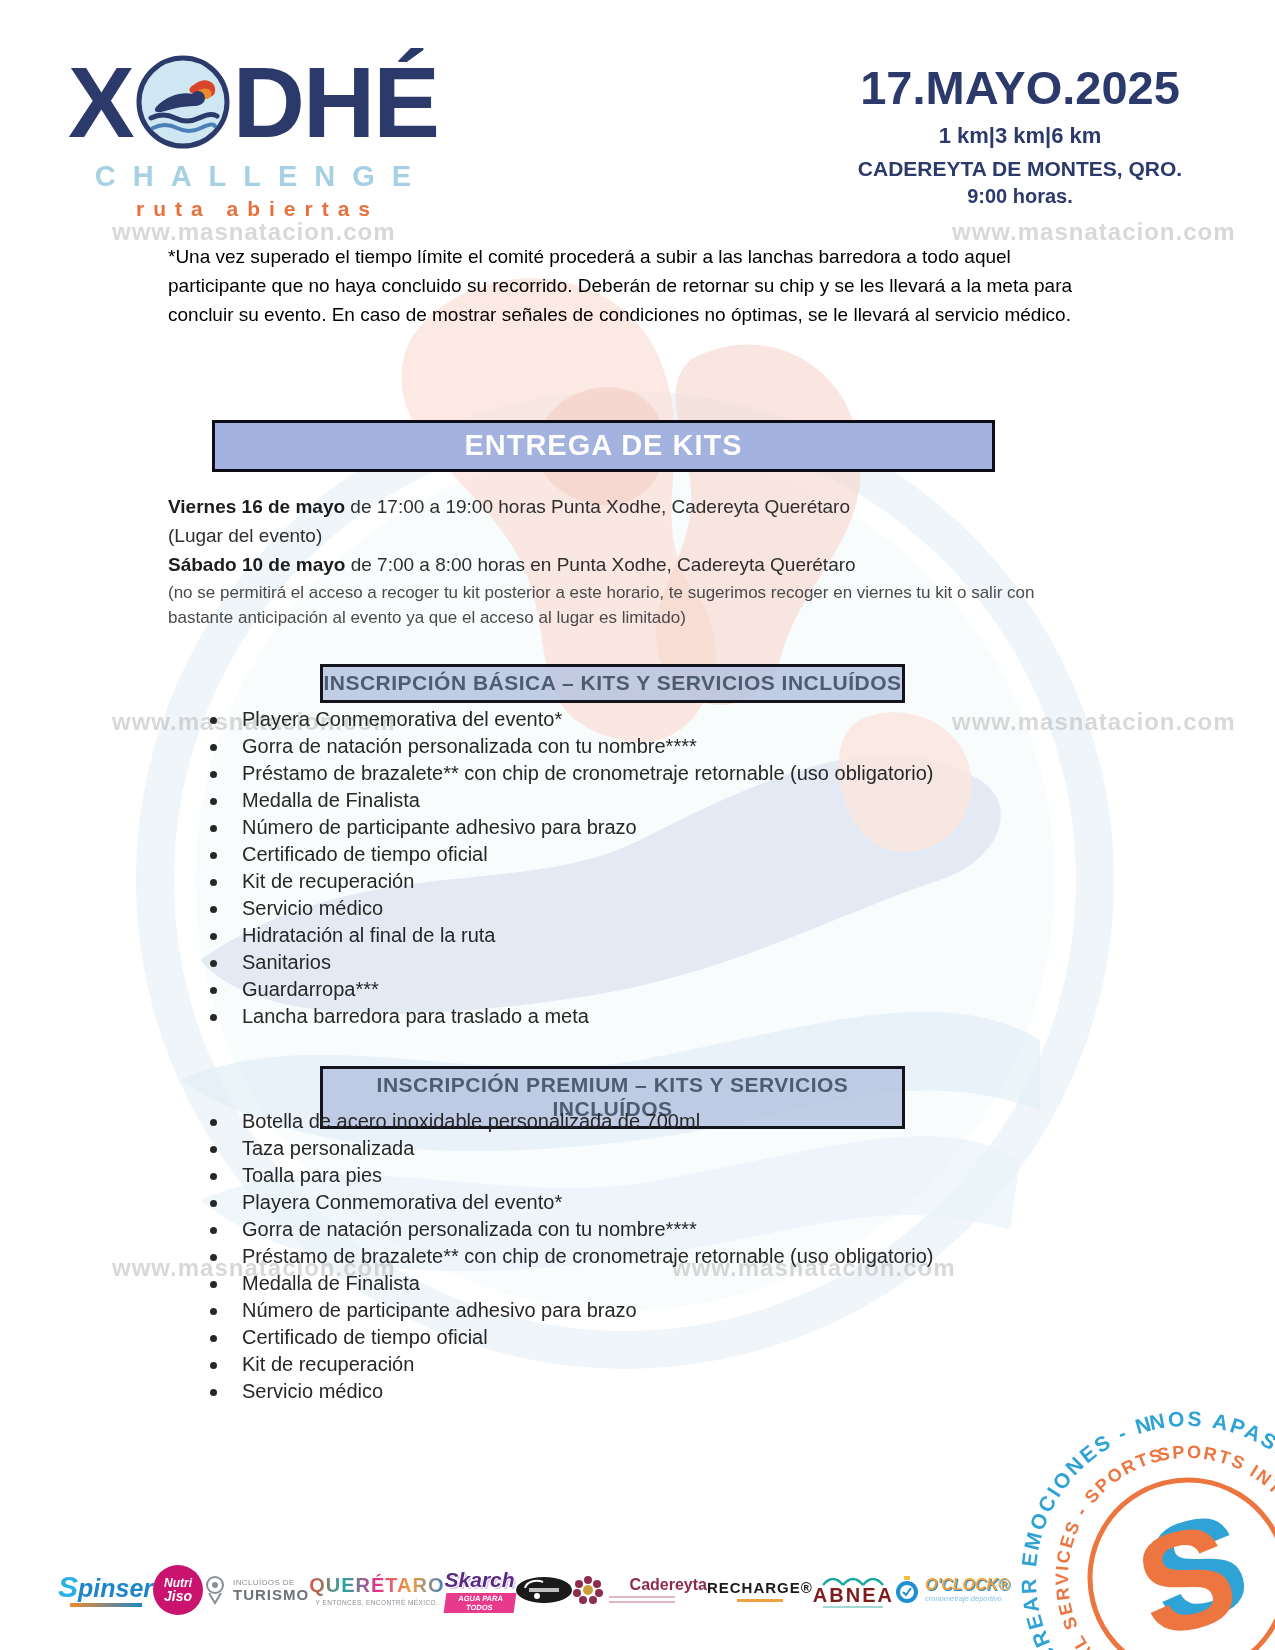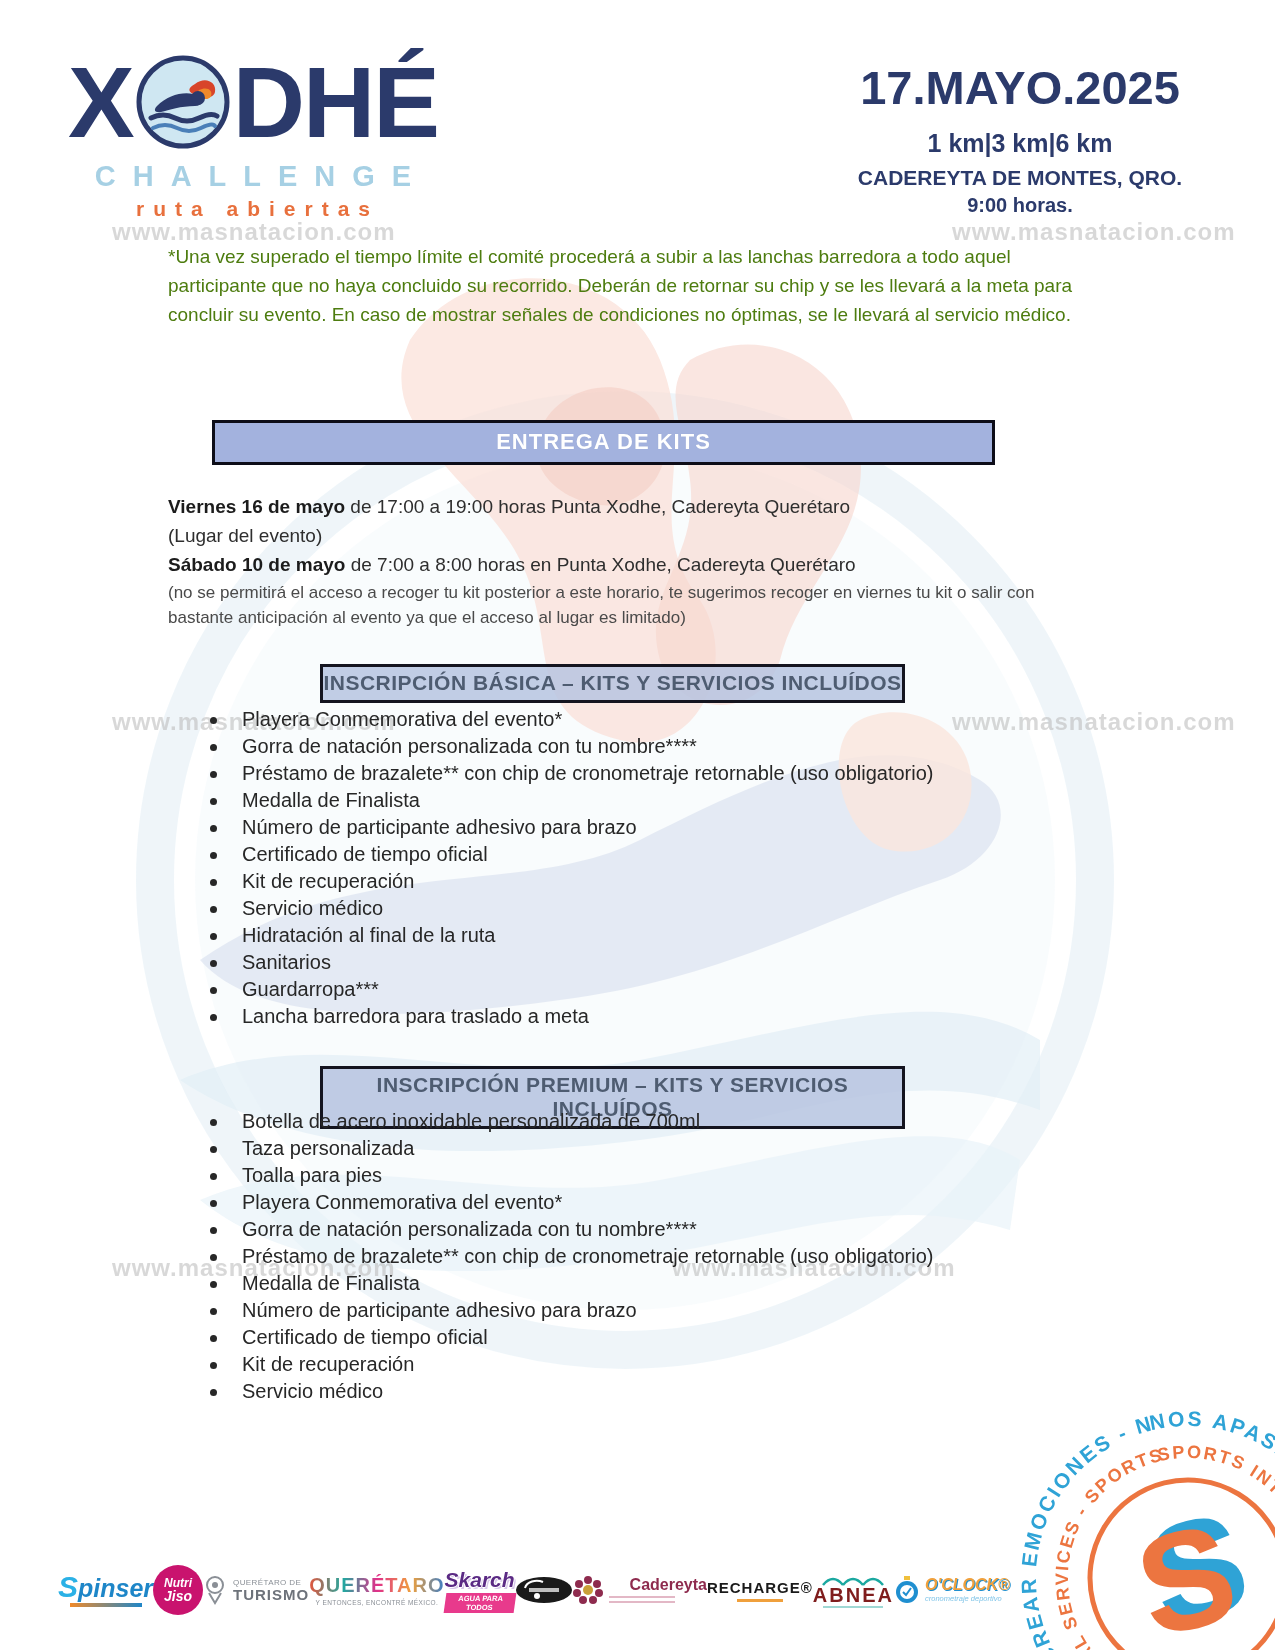--- a/index.html
+++ b/index.html
@@ -15,29 +15,29 @@
     color:#b9b9b9;opacity:.55;font-weight:700;pointer-events:none;
   }
   
   #logo-block{position:absolute;left:48px;top:52px;z-index:1;width:410px;text-align:center;}
   #logo-word{display:flex;align-items:center;justify-content:center;gap:2px;}
   .logo-letter{font-size:100px;line-height:100px;font-weight:800;color:#2b3a6b;letter-spacing:-2px;}
   #logo-challenge{margin-top:8px;font-size:29px;font-weight:800;color:#a6d0e4;letter-spacing:17px;text-indent:17px;}
   #logo-subtitle{margin-top:4px;font-size:21px;font-weight:600;color:#e8703d;letter-spacing:9px;text-indent:9px;}
   #event-block{position:absolute;left:810px;top:60px;width:420px;z-index:1;text-align:center;color:#2b3a6b;}
   #event-date{font-size:47px;font-weight:800;letter-spacing:0px;}
-  #event-distances{font-size:25px;font-weight:800;margin-top:14px;}
+  #event-distances{font-size:22px;font-weight:800;margin-top:8px;}
   #event-location{font-size:21px;font-weight:800;margin-top:8px;}
   #event-time{font-size:20px;font-weight:800;margin-top:4px;}
   
   #intro-note{position:absolute;left:168px;top:242px;width:908px;z-index:1;
-    font-size:19px;line-height:29px;color:#4d7c0f;}
+    font-size:19px;line-height:29px;color:#000000;}
   #kits-banner{position:absolute;left:212px;top:420px;width:777px;z-index:1;
     background:#a3b2de;border:3px solid #0d0d18;text-align:center;
-    font-size:22px;font-weight:800;letter-spacing:1px;color:#ffffff;
+    font-size:29px;font-weight:800;letter-spacing:1px;color:#ffffff;
     padding:6px 0 7px 0;text-shadow:0 0 1px #8fa0cf;}
   #schedule{position:absolute;left:168px;top:492px;width:908px;z-index:1;font-size:19px;line-height:29px;color:#2e2e2e;}
   .sched-bold{font-weight:800;color:#1c1c1c;}
   #schedule-note{font-size:17px;line-height:25px;color:#4a4a4a;margin-top:1px;}
   .section-header{position:absolute;left:320px;width:579px;z-index:1;
     background:rgba(183,196,224,.85);border:3px solid #14141f;text-align:center;
     font-size:21px;font-weight:800;letter-spacing:.5px;color:#4e5c71;padding:4px 0 5px 0;}
   #basic-header{top:664px;}
   #premium-header{top:1066px;}
   .kit-list{position:absolute;left:200px;width:800px;z-index:1;list-style:none;margin:0;padding:0;
@@ -194,21 +194,21 @@
       </div>
     </div>
 
     <div class="sponsor" id="sp-turismo">
       <svg width="24" height="30" viewBox="0 0 24 30">
         <circle cx="12" cy="10" r="8" fill="none" stroke="#8a8f96" stroke-width="2"></circle>
         <path d="M6 18 L12 28 L18 18" fill="none" stroke="#8a8f96" stroke-width="2"></path>
         <circle cx="12" cy="10" r="3" fill="#8a8f96"></circle>
       </svg>
       <div class="t-col">
-        <span class="t1">QUERÉTARO DE</span>
+        <span class="t1">INCLUÍDOS DE</span>
         <span class="t2">TURISMO</span>
       </div>
     </div>
 
     <div class="sponsor" id="sp-queretaro">
       <div class="q1">QUERÉTARO</div>
       <div class="q2">Y ENTONCES, ENCONTRÉ MÉXICO.</div>
     </div>
 
     <div class="sponsor" id="sp-skarch">

